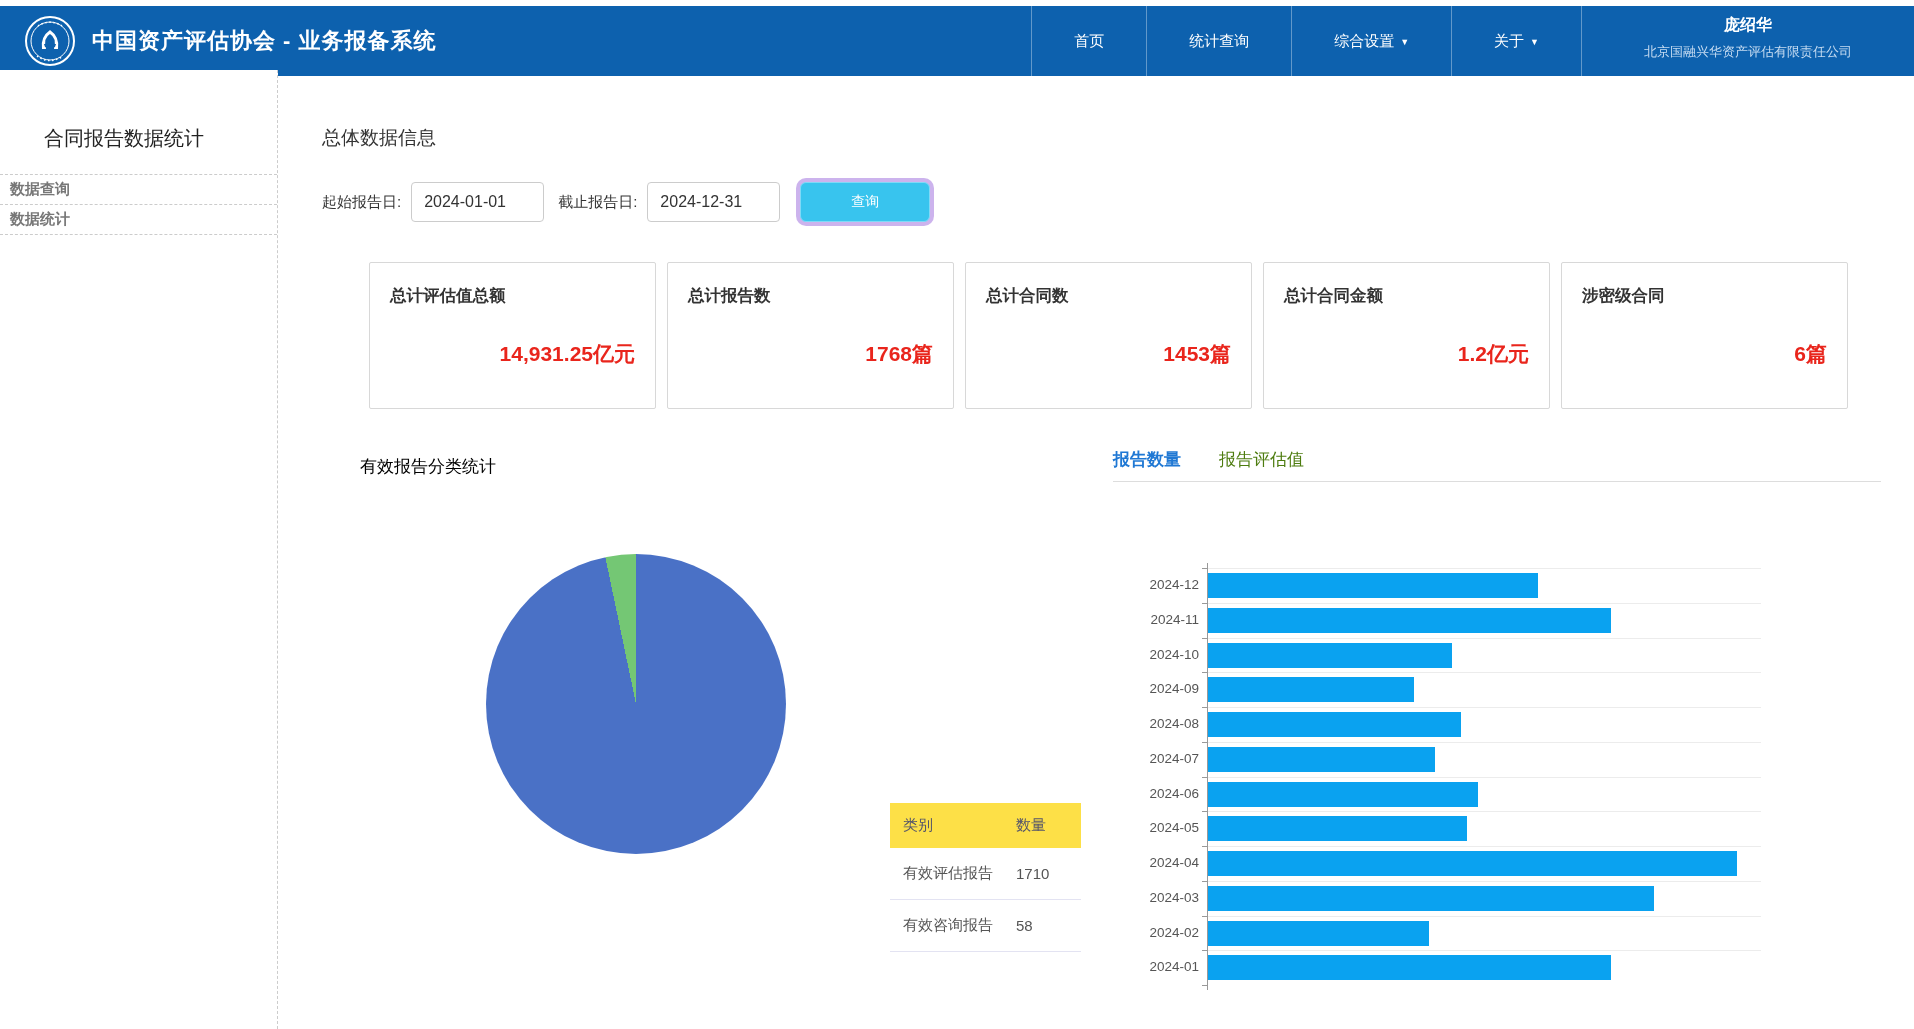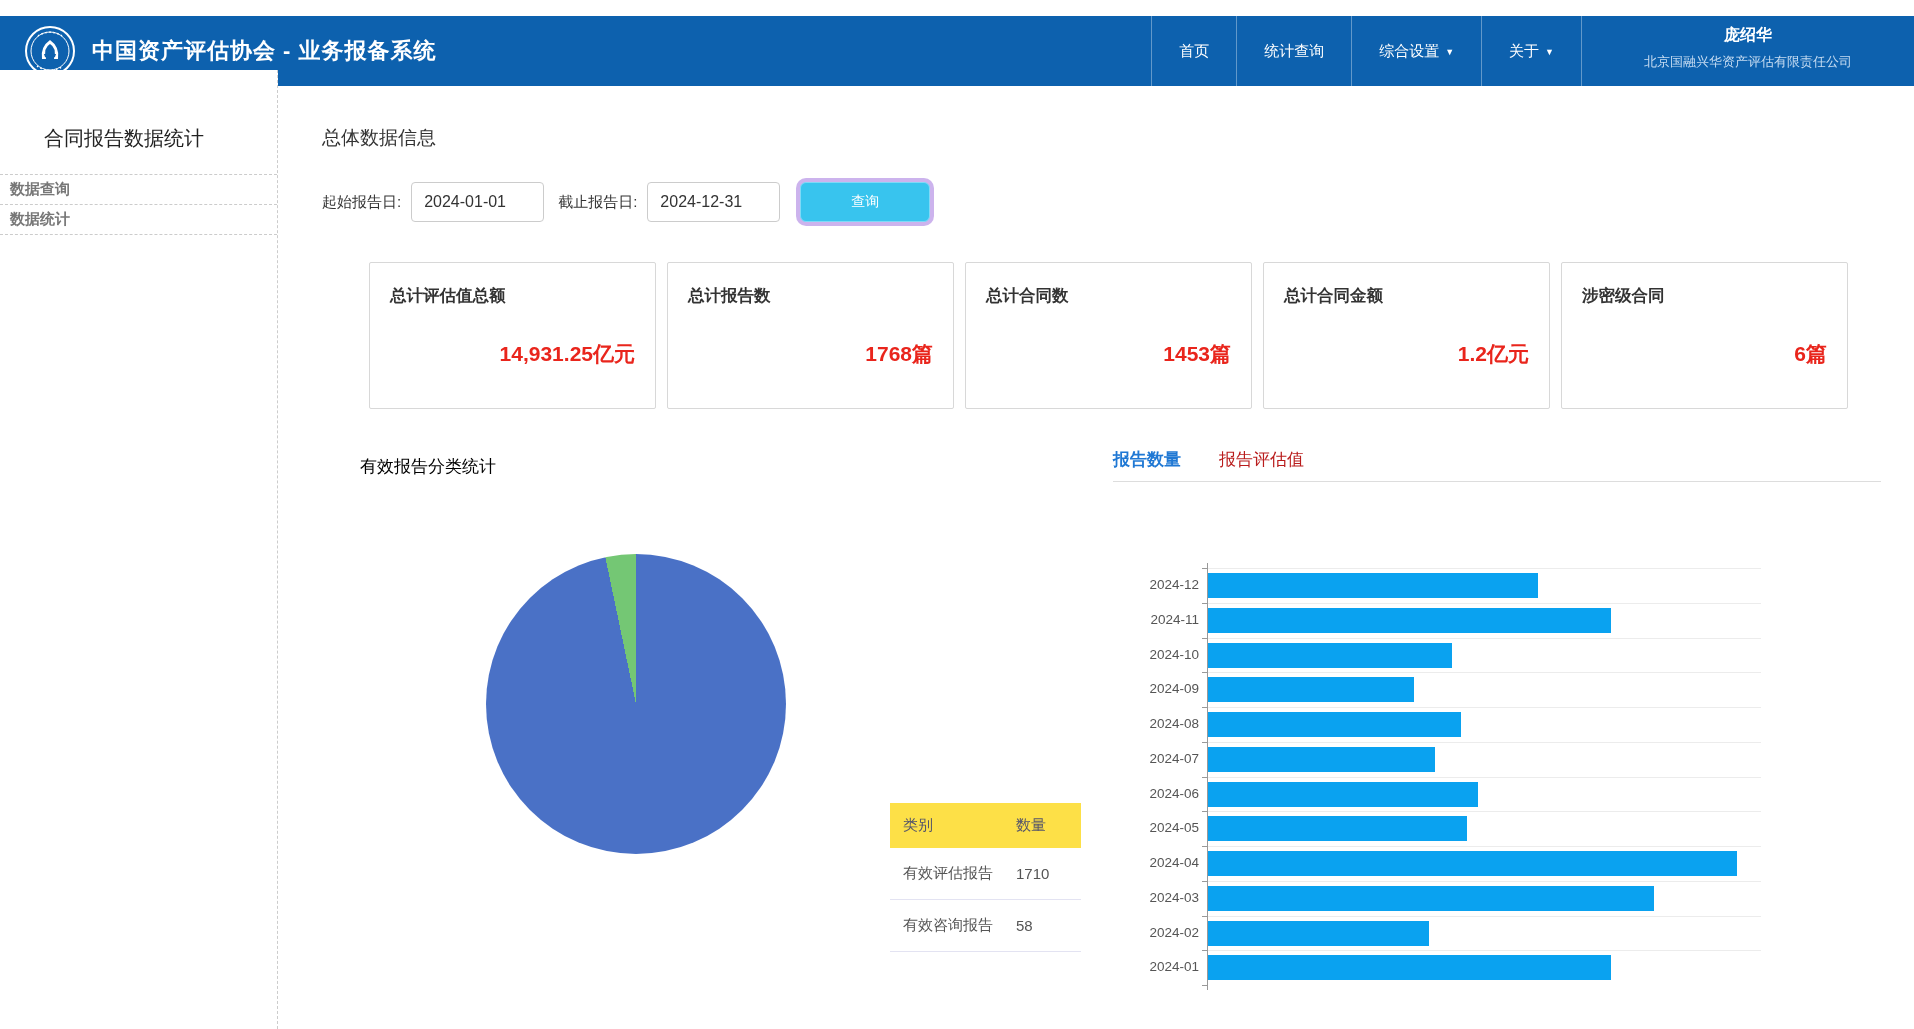--- a/index.html
+++ b/index.html
@@ -1,25 +1,25 @@
 <!DOCTYPE html>
 <html><head>
 <meta charset="utf-8">
 <style>
   * { margin:0; padding:0; box-sizing:border-box; }
   html,body { width:1914px; height:1029px; background:#fff; overflow:hidden;
               font-family:"Liberation Sans","DejaVu Sans",sans-serif; }
 
   
-  .header { position:absolute; left:0; top:16px; width:1914px; height:70px;
+  .header { position:absolute; left:0; top:6px; width:1914px; height:70px;
             background:#0d61ae; color:#fff; display:flex; align-items:center; }
   .logo-wrap { width:52px; height:52px; margin-left:24px; flex:0 0 auto; }
   .app-title { font-size:22px; font-weight:bold; margin-left:16px; letter-spacing:1px; }
   .nav { position:absolute; right:333px; top:0; height:70px; display:flex; }
-  .nav-item { height:70px; line-height:70px; padding:0 27px; font-size:15px;
+  .nav-item { height:70px; line-height:70px; padding:0 42px; font-size:15px;
               border-left:1px solid rgba(255,255,255,.35); cursor:pointer; white-space:nowrap; }
   .caret { display:inline-block; margin-left:6px; font-size:9px; vertical-align:middle; }
   .user-block { position:absolute; right:0; top:0; width:333px; height:70px; text-align:center;
                 border-left:1px solid rgba(255,255,255,.35); cursor:pointer; padding-top:9px; }
   .user-name { font-size:16px; font-weight:bold; }
   .user-company { font-size:13px; color:#c6dcf2; margin-top:7px; }
 
   
   .sidebar { position:absolute; left:0; top:70px; width:278px; height:959px;
              border-right:1px dashed #ccc; background:#fff; }
@@ -52,21 +52,21 @@
   .pie { position:absolute; left:207px; top:484px; width:300px; height:300px; border-radius:50%; }
 
   .mini-table { position:absolute; left:611px; top:733px; width:191px; border-collapse:collapse;
                 font-size:15px; color:#555; }
   .mini-table th { background:#fde047; font-weight:normal; color:#55556a; text-align:left;
                    padding:13px 0 13px 13px; }
   .mini-table td { padding:16px 0 16px 13px; border-bottom:1px solid #e3e3f2; background:#fff; }
   .mini-table th:last-child, .mini-table td:last-child { padding-left:6px; }
 
   .tabs { position:absolute; left:834px; top:378px; display:flex; gap:38px; }
-  .tab { font-size:17px; color:#b91c1c; cursor:pointer; }
+  .tab { font-size:17px; color:#4d7c0f; cursor:pointer; }
   .tab.active { color:#1f78d4; font-weight:bold; }
   .tab-rule { position:absolute; left:834px; top:411px; width:768px; height:1px; background:#ddd; }
 
   .barchart { position:absolute; left:834px; top:498px; width:742px; height:418px; }
   .bc-axis { position:absolute; background:#999; }
   .bc-split { position:absolute; height:1px; background:#ececec; }
   .bc-label { position:absolute; width:86px; text-align:right; font-size:13.5px; color:#555; }
   .bc-bar { position:absolute; height:25px; background:#0aa2f0; }
 </style>
 </head>

